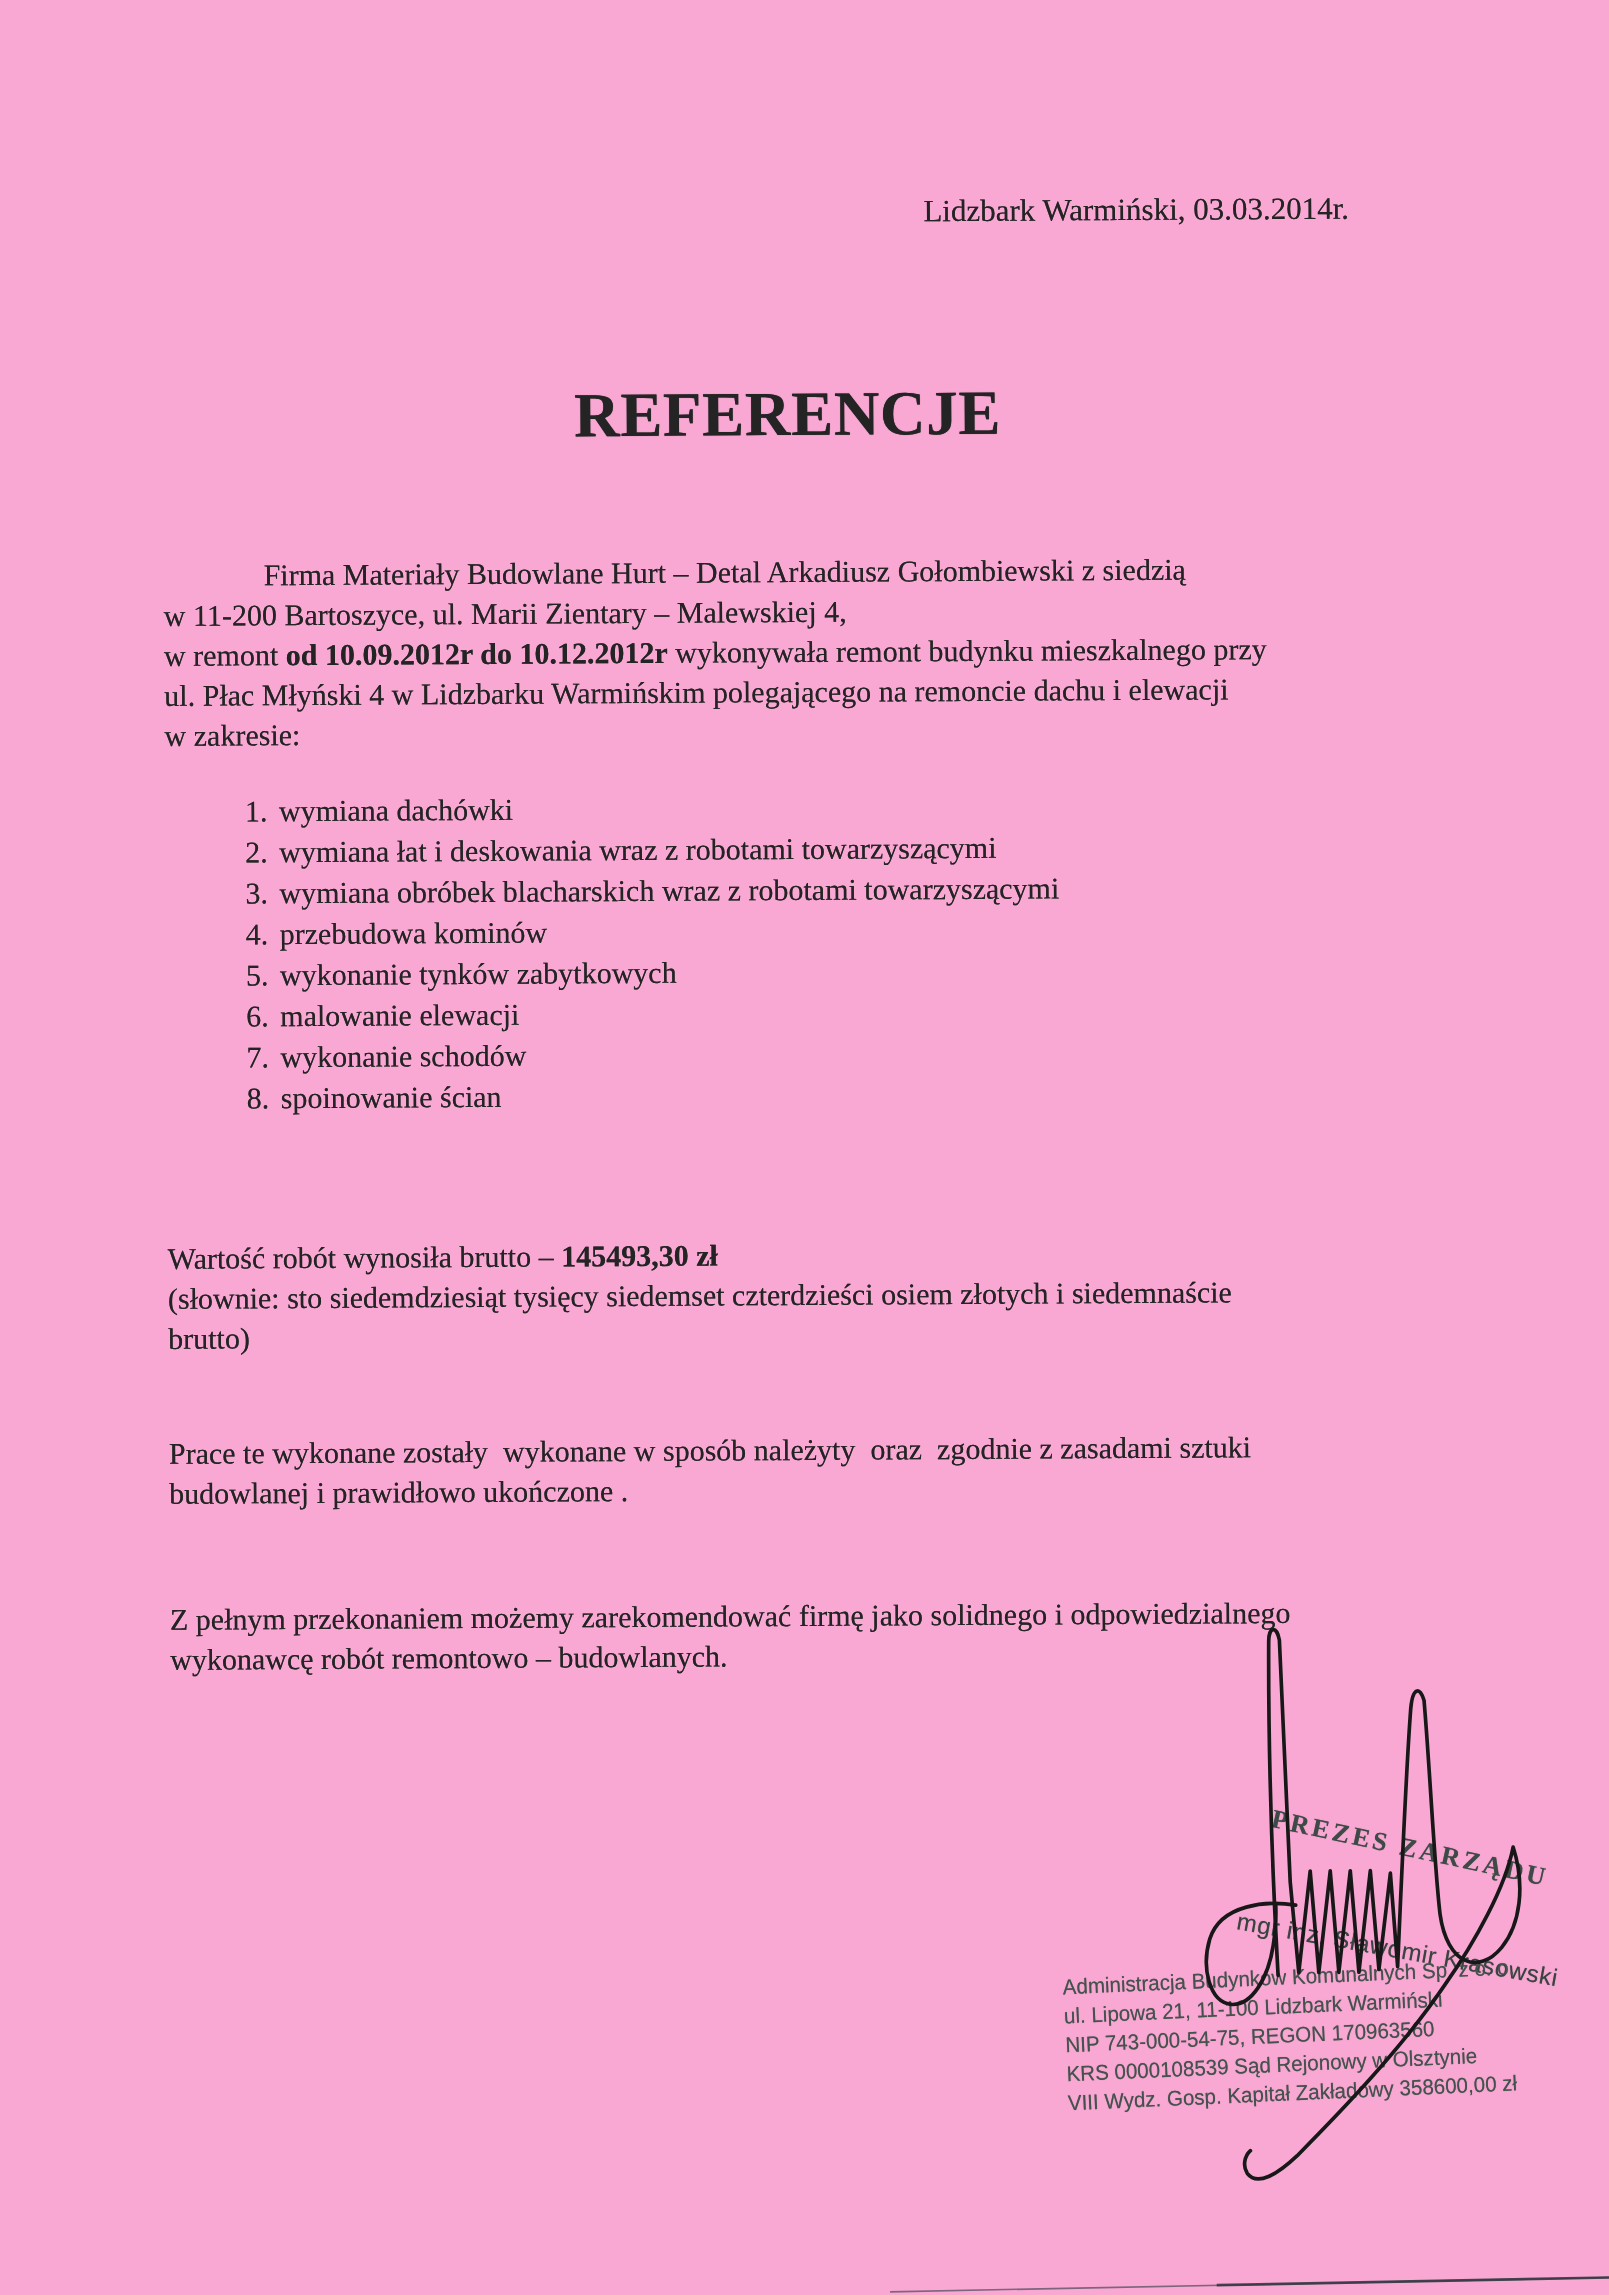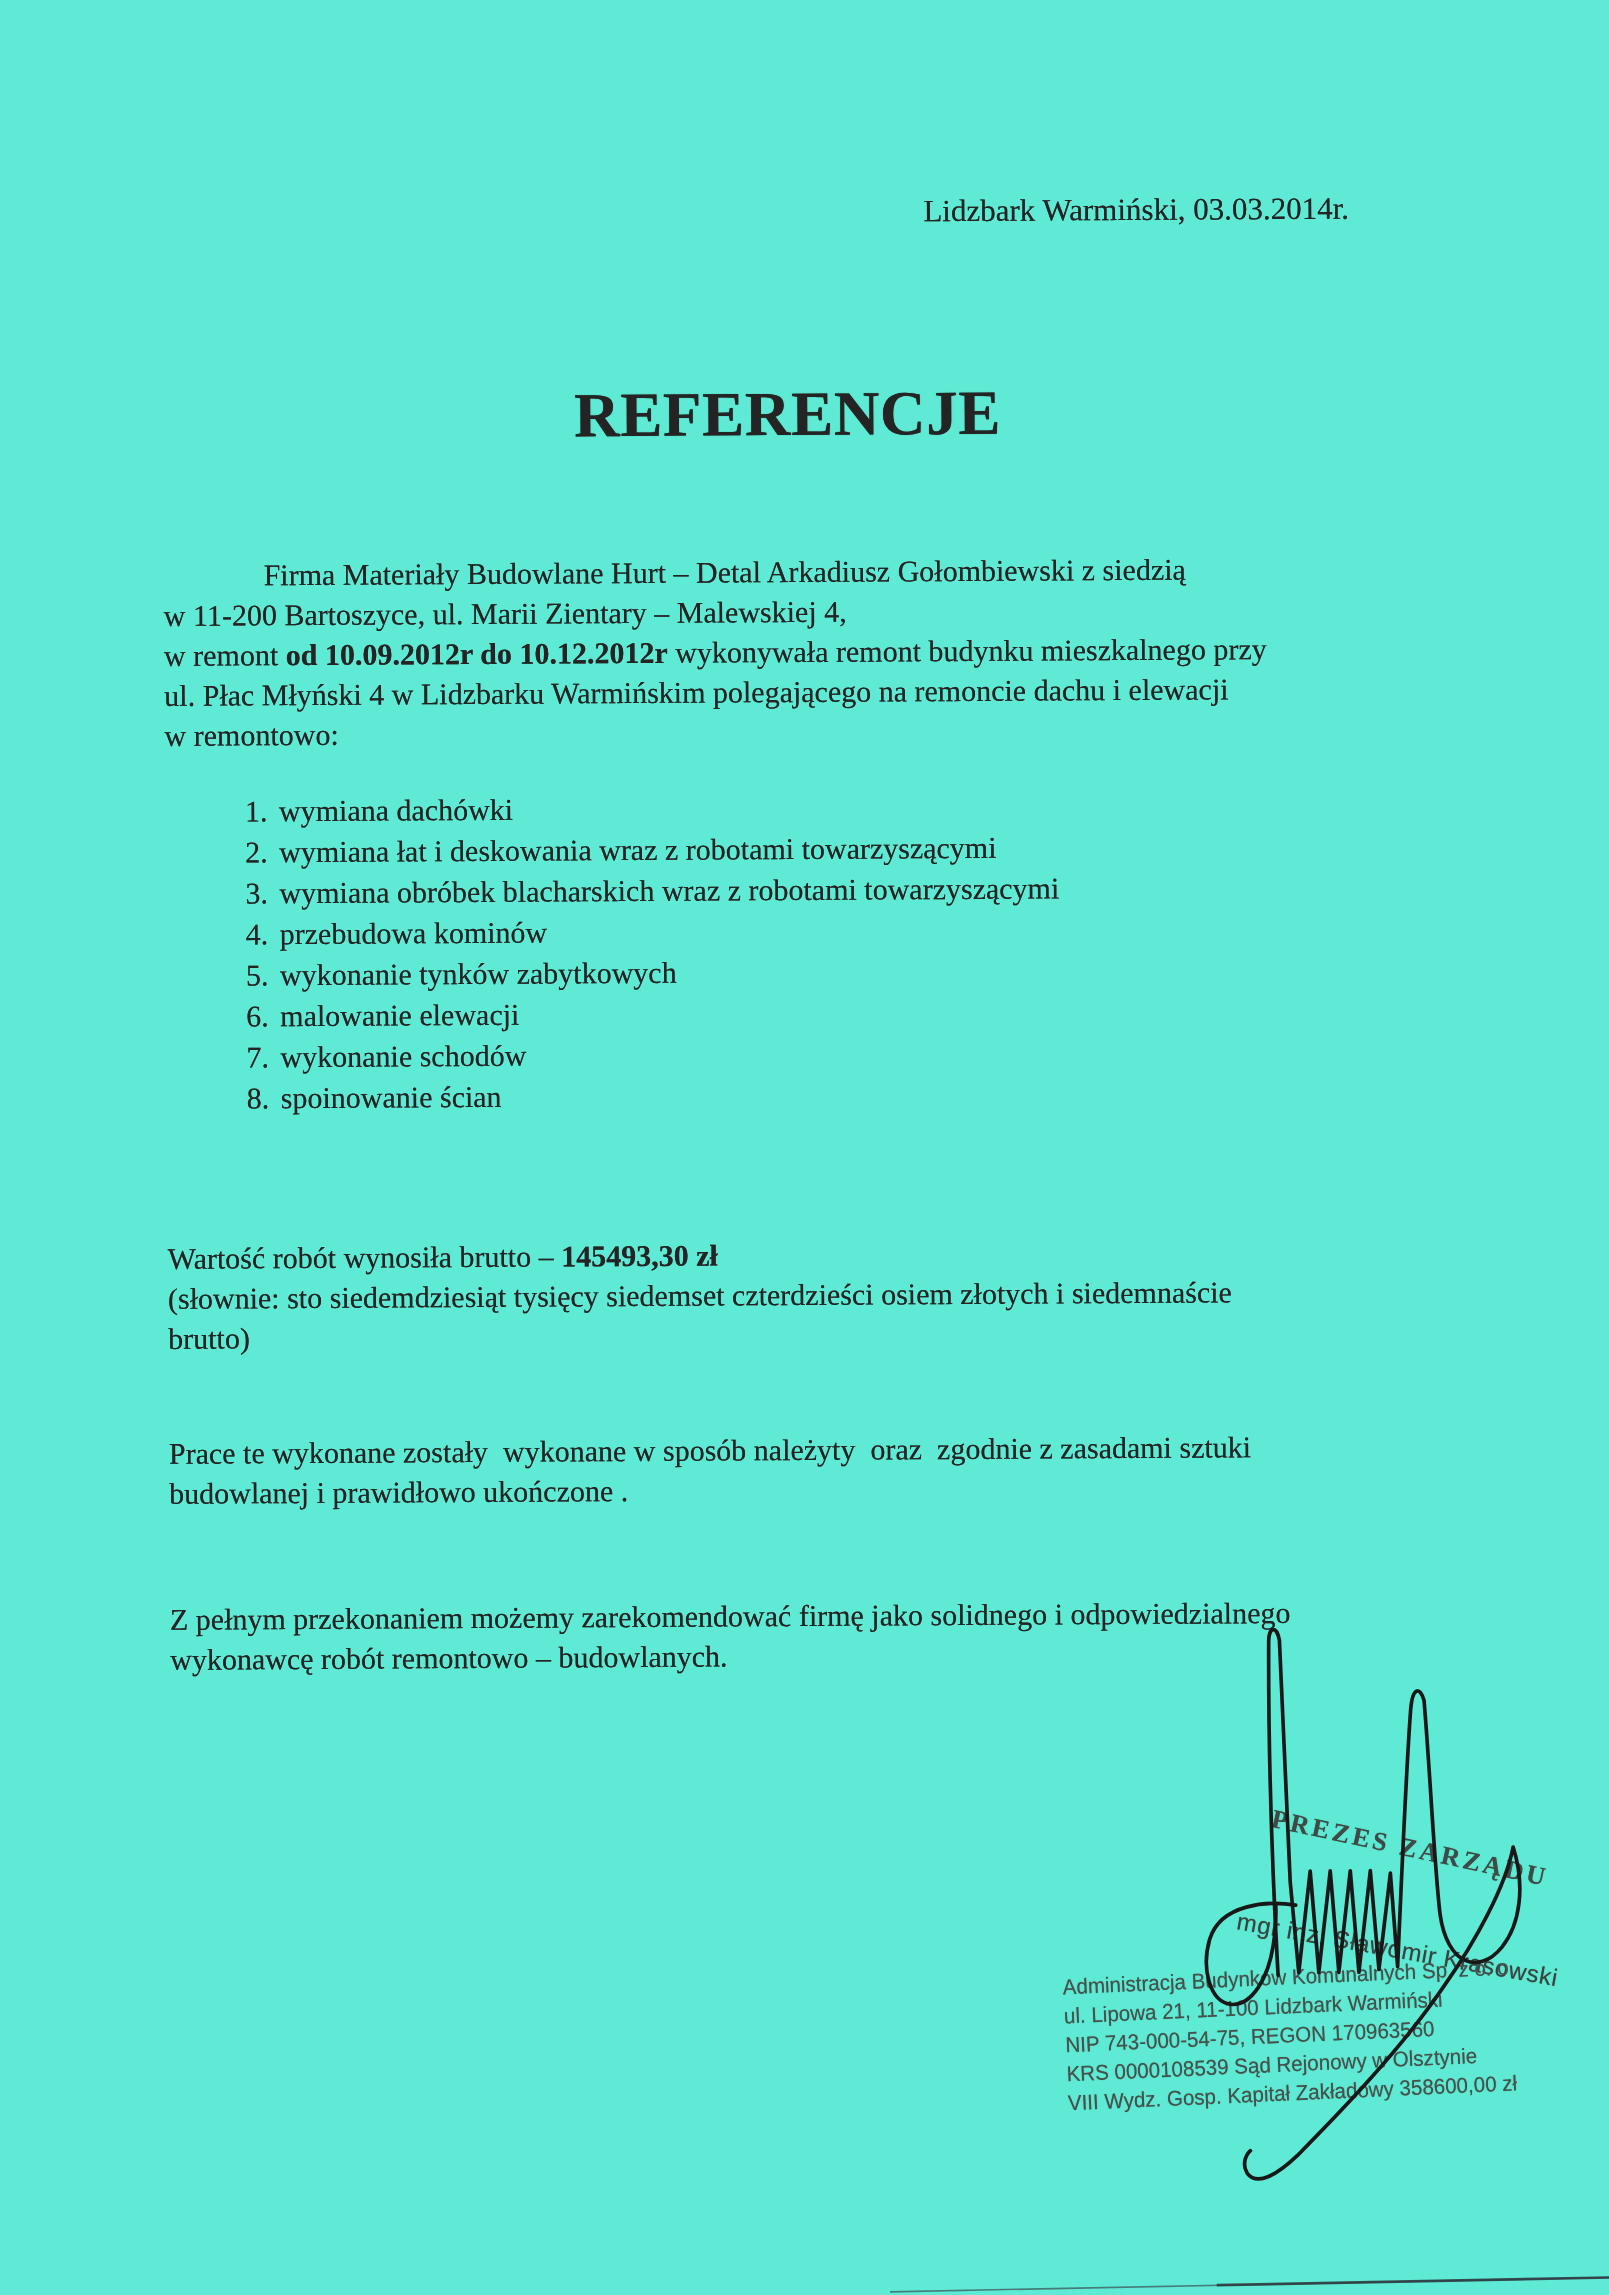--- a/index.html
+++ b/index.html
@@ -1,20 +1,20 @@
 <!DOCTYPE html>
 <html style="font-size:10.7px"><head>
 <meta charset="utf-8">
 <style>
   html, body { margin: 0; padding: 0; background: #e8e8e8; }
   #page {
     position: relative;
     width: 1610px;
     height: 2295px;
-    background: #5eead4;
+    background: #f9a8d4;
     overflow: hidden;
     font-family: "Liberation Serif", serif;
     color: #242424;
   }
   .tilt {
     position: absolute;
     left: 0; top: 0; width: 1610px; height: 2295px;
     transform: rotate(-0.35deg);
     transform-origin: 802px 1136px;
   }
@@ -93,21 +93,21 @@
   <div class="tilt">
 
     <div class="line" id="date-line">Lidzbark Warmiński, 03.03.2014r.</div>
 
     <div id="doc-title">REFERENCJE</div>
 
     <div class="line" style="left:267px; top:552px;">Firma Materiały Budowlane Hurt – Detal Arkadiusz Gołombiewski z siedzią</div>
     <div class="line" style="left:167px; top:592px;">w 11-200 Bartoszyce, ul. Marii Zientary – Malewskiej 4,</div>
     <div class="line" style="left:167px; top:632px;"><span>w remont </span><b class="seg">od 10.09.2012r do 10.12.2012r</b><span> wykonywała remont budynku mieszkalnego przy</span></div>
     <div class="line" style="left:167px; top:672px;">ul. Płac Młyński 4 w Lidzbarku Warmińskim polegającego na remoncie dachu i elewacji</div>
-    <div class="line" style="left:167px; top:712px;">w remontowo:</div>
+    <div class="line" style="left:167px; top:712px;">w zakresie:</div>
 
     <ol id="work-list">
         <li>wymiana dachówki</li>
         <li>wymiana łat i deskowania wraz z robotami towarzyszącymi</li>
         <li>wymiana obróbek blacharskich wraz z robotami towarzyszącymi</li>
         <li>przebudowa kominów</li>
         <li>wykonanie tynków zabytkowych</li>
         <li>malowanie elewacji</li>
         <li>wykonanie schodów</li>
         <li>spoinowanie ścian</li>

